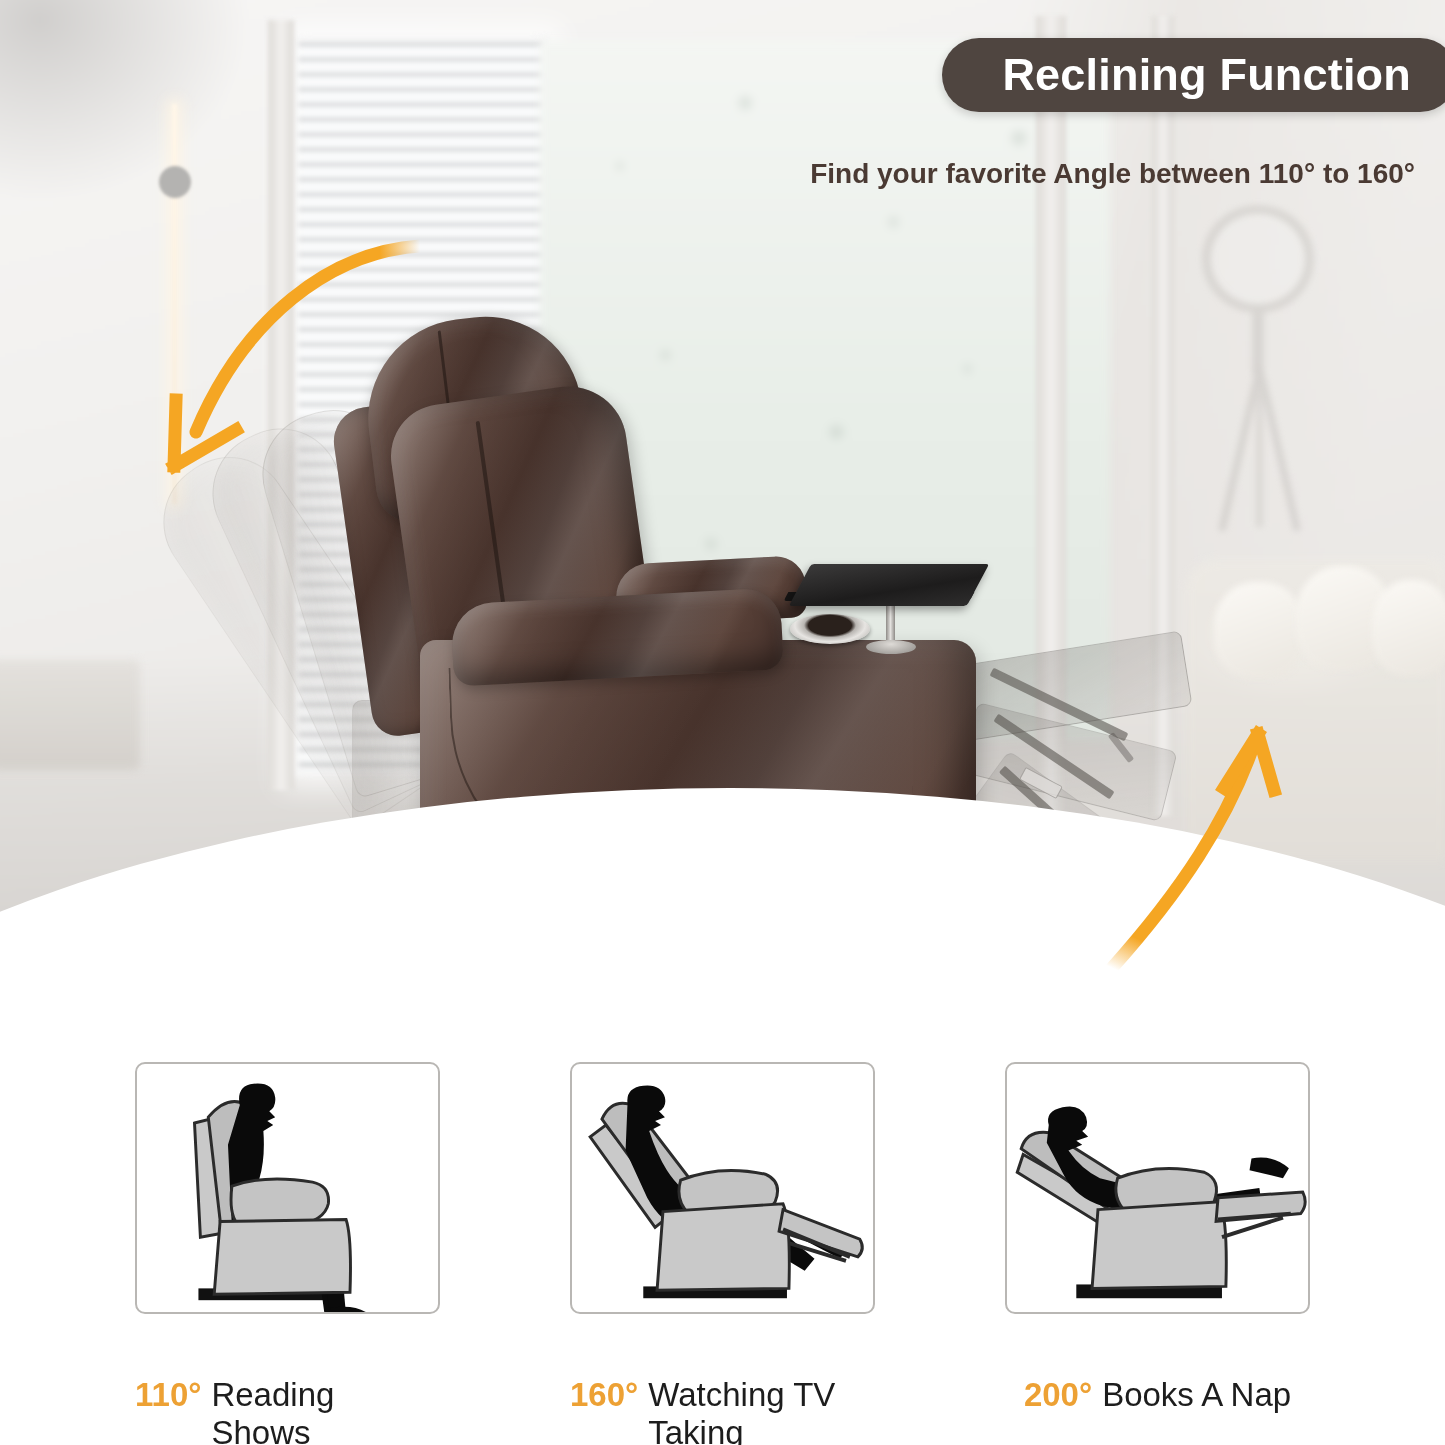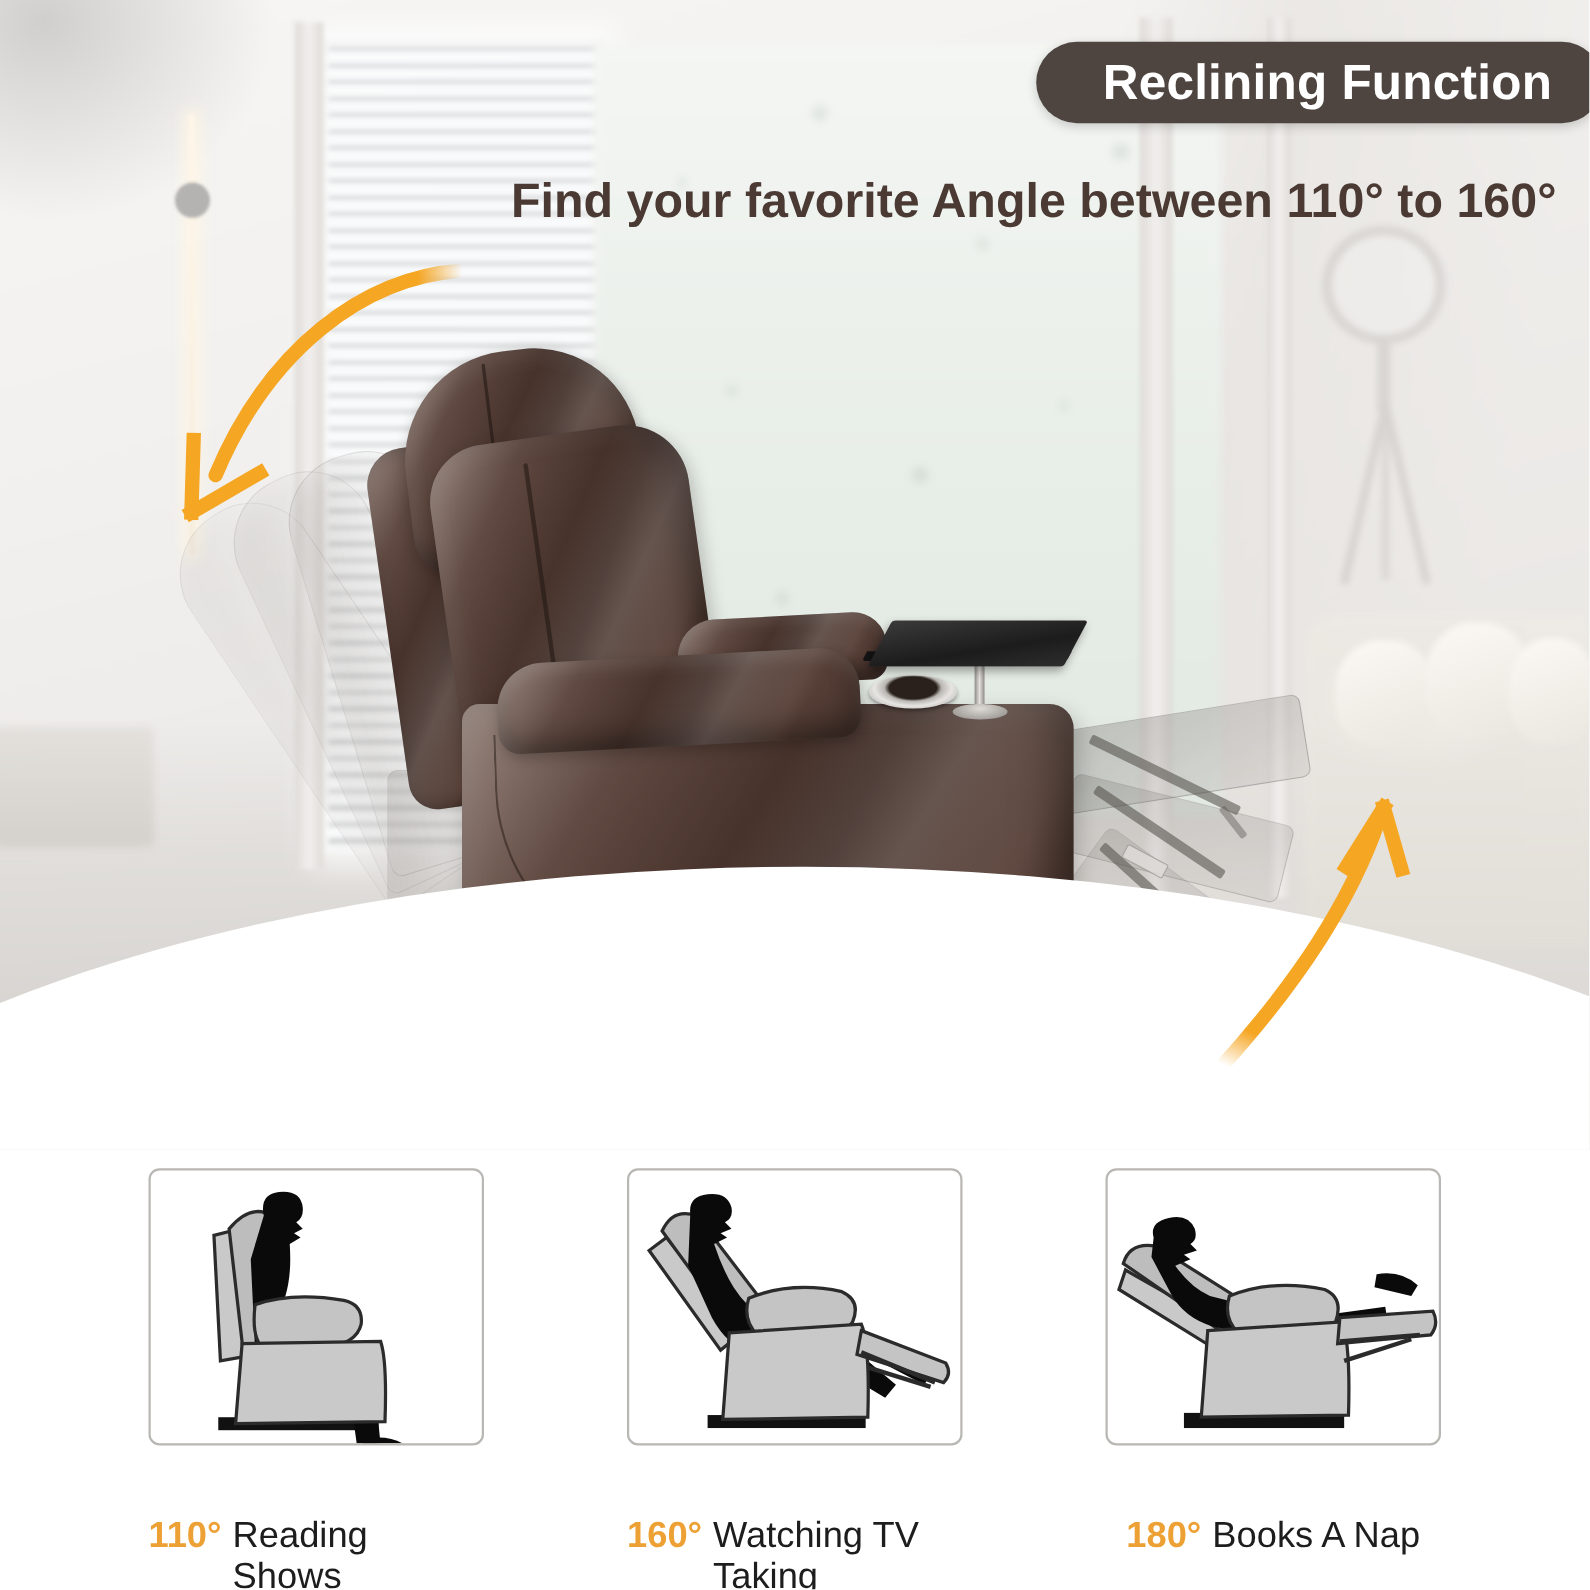--- a/index.html
+++ b/index.html
@@ -197,21 +197,21 @@
     position:absolute; right:-12px; top:38px; height:74px;
     padding:0 46px 0 60px; border-radius:38px;
     background:#4f4540; display:flex; align-items:center;
     box-shadow:0 3px 10px rgba(0,0,0,.18);
   }
   #title-badge span { color:#ffffff; font-size:45px; font-weight:bold; letter-spacing:.2px; white-space:nowrap; }
 
   
   #subtitle {
     position:absolute; left:0; right:30px; top:158px; text-align:right;
-    color:#4a3a33; font-size:44px; font-weight:bold; white-space:nowrap;
+    color:#4a3a33; font-size:28px; font-weight:bold; white-space:nowrap;
   }
 
   
   #cards { position:absolute; left:0; top:1062px; width:1445px; height:260px;
            display:flex; justify-content:center; gap:130px; }
   .card { width:305px; height:252px; border:2px solid #b9b7b4; border-radius:10px;
           background:#ffffff; position:relative; overflow:hidden; }
   .card svg { position:absolute; left:0; top:0; width:100%; height:100%; }
 
   
@@ -403,18 +403,18 @@
   <div id="captions">
     <div class="caption">
       <span class="cap-deg">110°</span>
       <span class="cap-txt">Reading Shows</span>
     </div>
     <div class="caption">
       <span class="cap-deg">160°</span>
       <span class="cap-txt">Watching TV Taking</span>
     </div>
     <div class="caption">
-      <span class="cap-deg">180°</span>
+      <span class="cap-deg">200°</span>
       <span class="cap-txt">Books A Nap</span>
     </div>
   </div>
 
 </div>
 
 </body></html>

